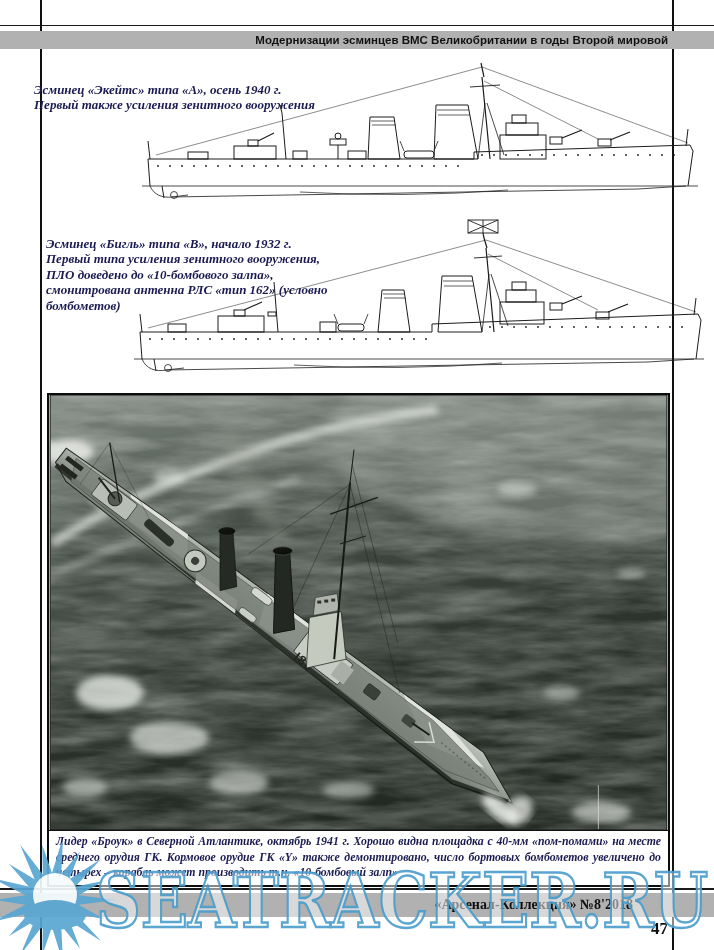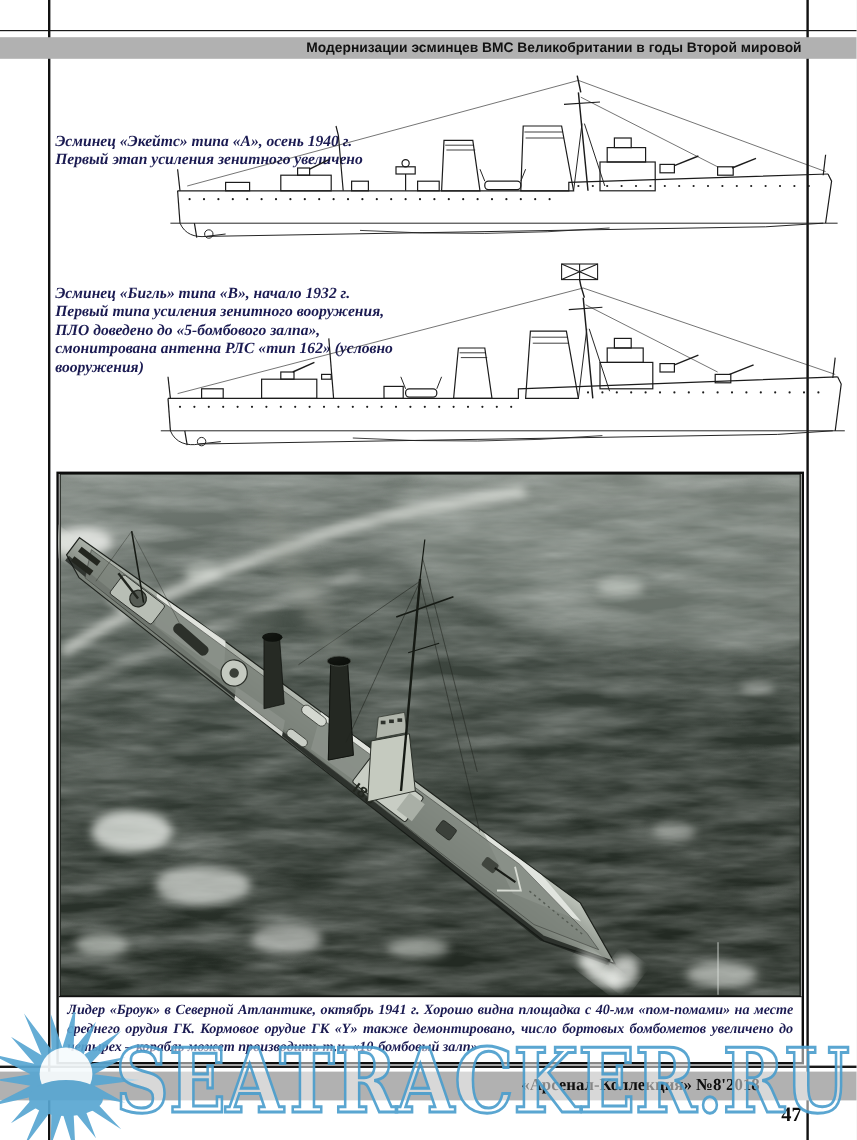--- a/index.html
+++ b/index.html
@@ -14,21 +14,21 @@
   
   .header-bar{left:0;top:31px;width:714px;height:18px;background:#b1b1b1;
       display:flex;align-items:center;justify-content:flex-end;padding-right:46px;box-sizing:border-box;}
   .header-title{font-family:"Liberation Sans",sans-serif;font-weight:bold;font-size:11.5px;color:#111;}
   .footer-bar{left:0;top:893px;width:714px;height:24px;background:#b1b1b1;
       display:flex;align-items:center;justify-content:flex-end;gap:18px;padding-right:46px;box-sizing:border-box;z-index:5;}
   .footer-journal{font-weight:bold;font-size:14px;color:#0e0e0e;}
   .footer-page{font-weight:bold;font-size:17px;color:#0e0e0e;margin-top:48px;}
   
   .draw-caption{color:#1b1b52;font-weight:bold;font-style:italic;font-size:13px;line-height:15.4px;white-space:nowrap;}
-  .cap1{left:46px;top:82px;margin-top:28px;}
+  .cap1{left:34px;top:82px;}
   .cap2{left:46px;top:236px;}
   .draw-svg{overflow:visible;}
   
   .photo-frame{left:47px;top:393px;width:623px;border:2px solid #0d0d0d;box-sizing:border-box;background:#fff;z-index:1;}
   .photo-frame svg{display:block;}
   .photo-caption{border-top:1.5px solid #111;padding:3px 7px 4px 7px;
       color:#1b1b52;font-weight:bold;font-style:italic;font-size:11.8px;line-height:15.6px;text-align:justify;}
   
   .watermark{left:0;top:843px;width:714px;height:107px;z-index:40;pointer-events:none;}
 </style>
@@ -40,21 +40,21 @@
   <div class="abs rule-top"></div>
   <div class="abs vline-left"></div>
   <div class="abs vline-right"></div>
 
   <div class="abs header-bar">
     <span class="header-title">Модернизации эсминцев ВМС Великобритании в годы Второй мировой</span>
   </div>
 
   <div class="abs draw-caption cap1">
     <div>Эсминец «Экейтс» типа «А», осень 1940 г.</div>
-    <div>Первый этап усиления зенитного увеличено</div>
+    <div>Первый также усиления зенитного вооружения</div>
   </div>
 
   <svg class="abs draw-svg" id="d1" style="left:38px;top:55px;" width="668" height="160" viewBox="0 0 668 160">
     <g stroke="#1c1c1c" stroke-width="1" fill="none">
 
       <path d="M110,104 L436,104 L436,97 L652,90"></path>
       <path d="M652,90 L655,96 L650,131"></path>
       <path d="M110,104 L112,131"></path>
       <path d="M104,131 L660,131" stroke-width="0.8"></path>
       <path d="M112,131 C116,140 124,143 134,142 L150,140" stroke-width="0.8"></path>
@@ -150,23 +150,23 @@
       <circle cx="588" cy="100" r="0.9" fill="#1c1c1c"></circle>
       <circle cx="600" cy="100" r="0.9" fill="#1c1c1c"></circle>
       <circle cx="612" cy="100" r="0.9" fill="#1c1c1c"></circle>
       <circle cx="624" cy="100" r="0.9" fill="#1c1c1c"></circle>
       <circle cx="636" cy="100" r="0.9" fill="#1c1c1c"></circle>
     </svg>
 
   <div class="abs draw-caption cap2">
     <div>Эсминец «Бигль» типа «В», начало 1932 г.</div>
     <div>Первый типа усиления зенитного вооружения,</div>
-    <div>ПЛО доведено до «5-бомбового залпа»,</div>
+    <div>ПЛО доведено до «10-бомбового залпа»,</div>
     <div>смонитрована антенна РЛС «тип 162» (условно</div>
-    <div>вооружения)</div>
+    <div>бомбометов)</div>
   </div>
 
   <svg class="abs draw-svg" id="d2" style="left:38px;top:218px;" width="668" height="168" viewBox="0 0 668 168">
     <g stroke="#1c1c1c" stroke-width="1" fill="none">
       <path d="M102,114 L394,114 L394,106 L660,96"></path>
       <path d="M660,96 L663,102 L658,141"></path>
       <path d="M102,114 L104,141"></path>
       <path d="M96,141 L666,141" stroke-width="0.8"></path>
       <path d="M104,141 C108,151 118,154 128,152 L146,150" stroke-width="0.8"></path>
       <path d="M128,152 L610,144 L656,141" stroke-width="0.8"></path>

